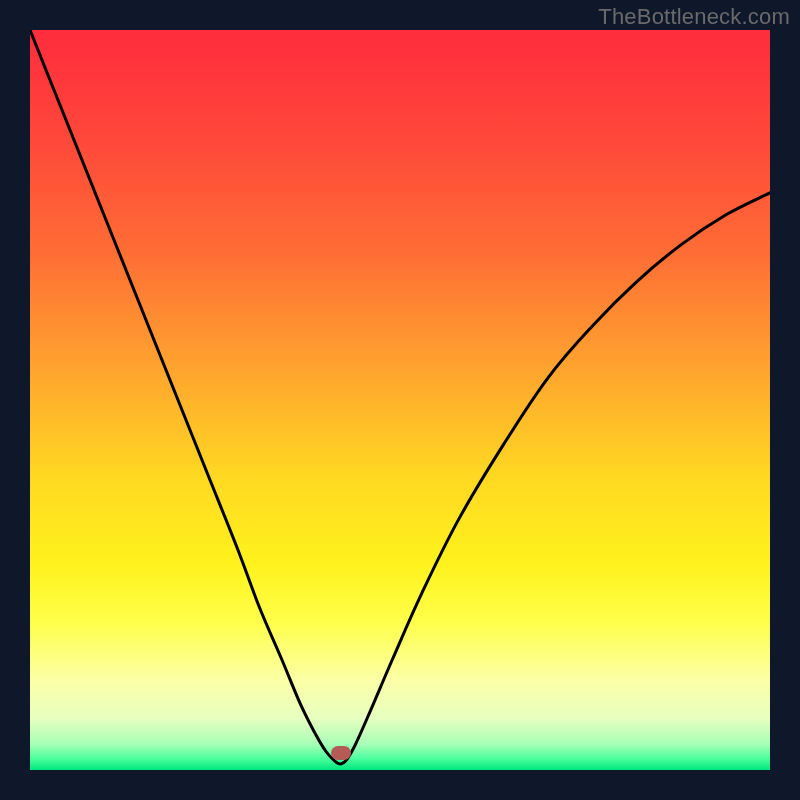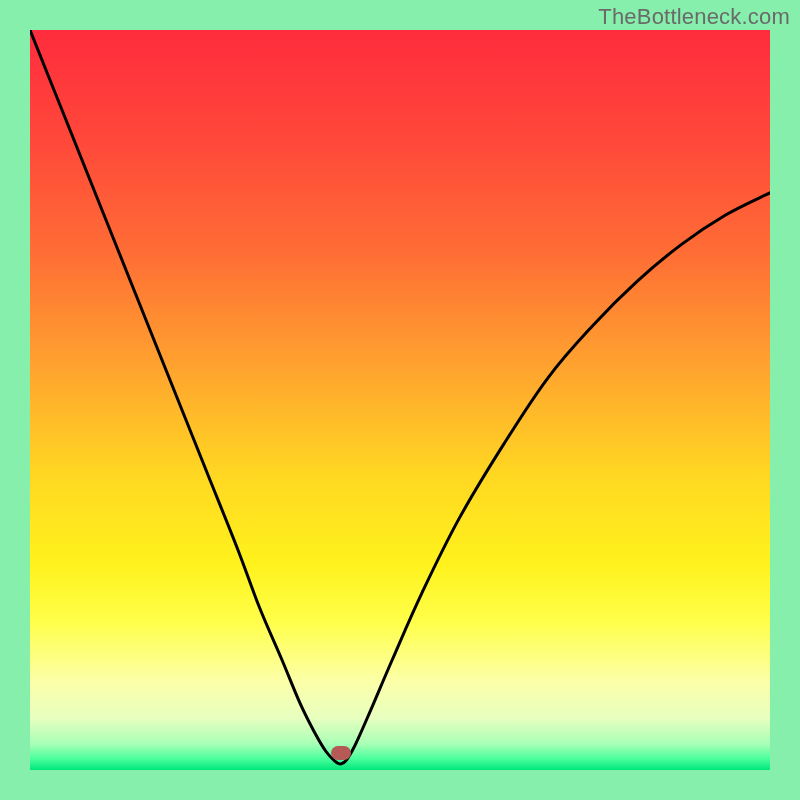--- a/index.html
+++ b/index.html
@@ -10,21 +10,21 @@
     background: #000;
     overflow: hidden;
     font-family: Arial, Helvetica, sans-serif;
   }
   .frame {
     position: absolute;
     top: 0;
     left: 0;
     width: 800px;
     height: 800px;
-    background: #86efac;
+    background: #0f172a;
   }
   .plot-area {
     position: absolute;
     top: 30px;
     left: 30px;
     width: 740px;
     height: 740px;
     overflow: hidden;
   }
   .gradient-bg {

